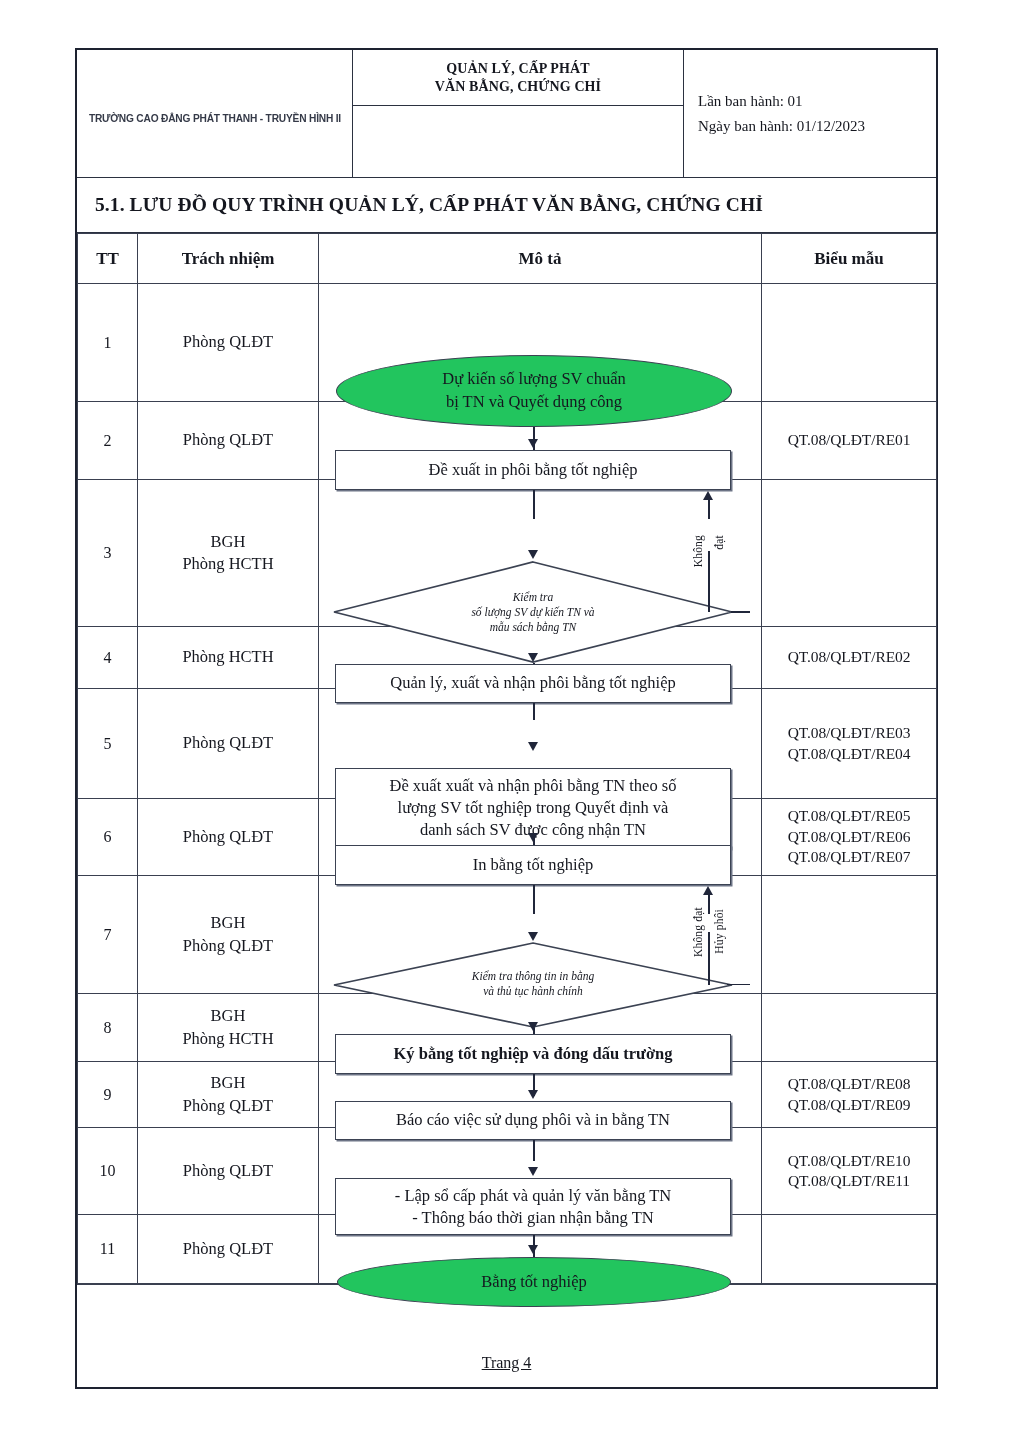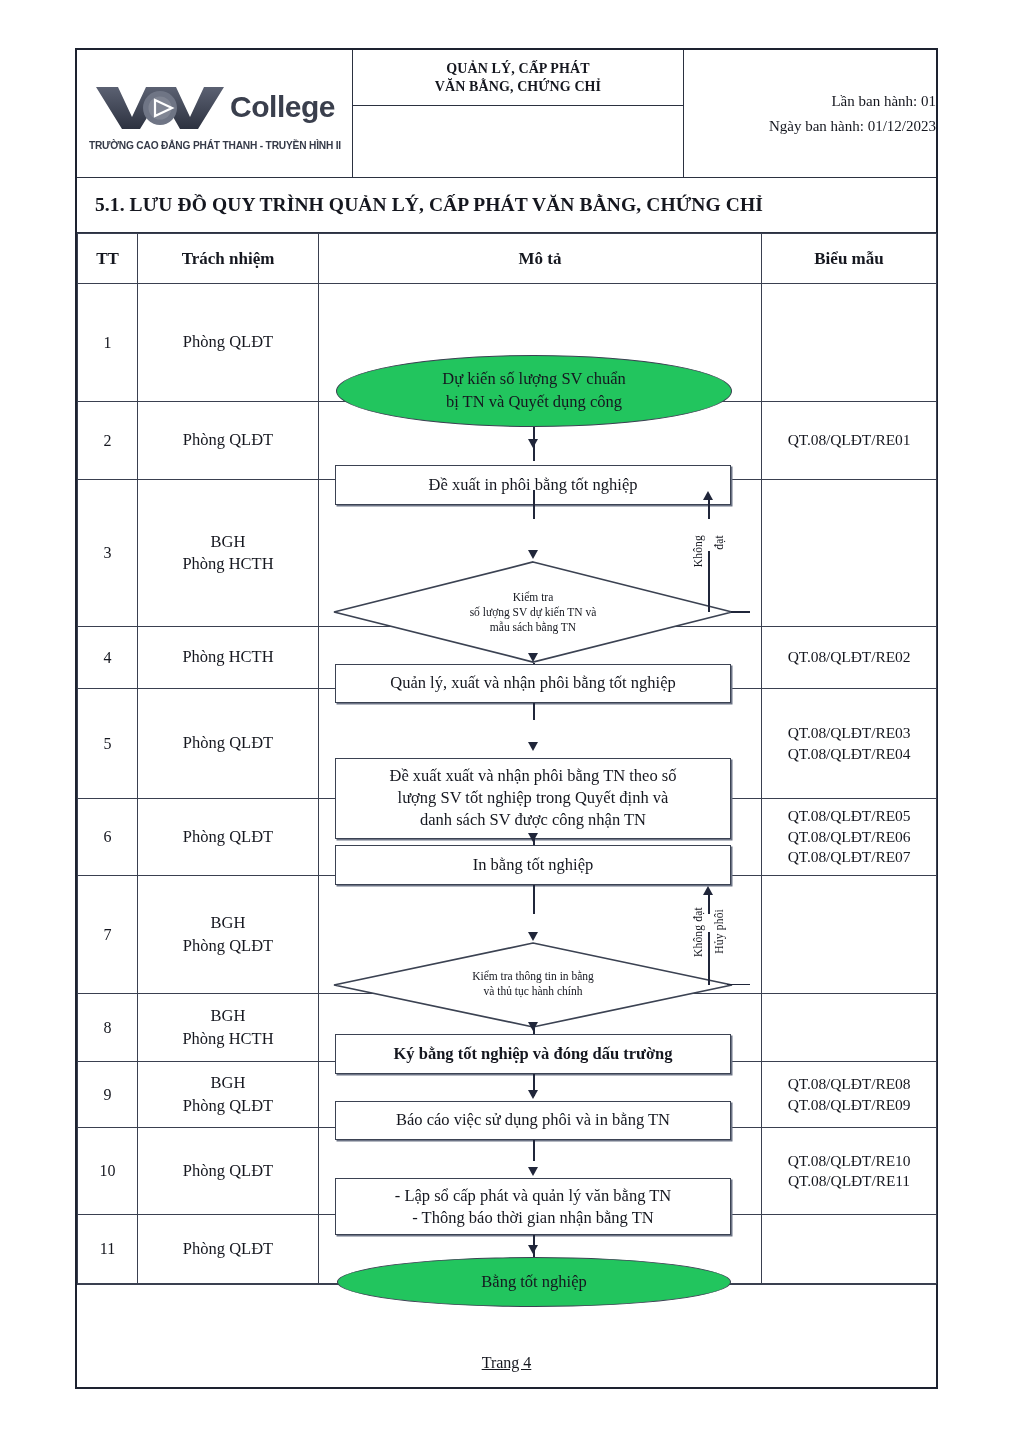--- a/index.html
+++ b/index.html
@@ -105,21 +105,20 @@
   }
   .hd-right {
     width: 252px;
     box-sizing: border-box;
     display: flex;
     flex-direction: column;
     justify-content: center;
     padding-left: 14px;
     font-size: 15px;
     line-height: 1.62;
-    align-items: flex-end;
   }
 
   
   .sec-title {
     height: 55px;
     border-bottom: 1.5px solid #2b3140;
     box-sizing: border-box;
     display: flex;
     align-items: center;
     padding-left: 18px;
@@ -200,20 +199,21 @@
     text-align: center;
     font-size: 16.5px;
     line-height: 1.35;
     background: #22c55e;
   }
   .shape-diamond {
     position: absolute;
     display: flex;
     align-items: center;
     justify-content: flex-start;
+    font-style: italic;
   }
   .diamond-label {
     position: absolute;
     text-align: center;
     font-size: 11.5px;
     line-height: 1.32;
     width: 230px;
     left: 50%;
     transform: translateX(-50%);
   }
@@ -267,36 +267,20 @@
   }
 </style>
 </head>
 <body>
 
 <div class="page">
 
   <div class="header">
 
     <div class="hd-logo">
-      <div class="logo-row">
-        <svg class="logo-mark" width="132" height="48" viewBox="0 0 132 48">
-          <defs>
-            <linearGradient id="gv" x1="0" y1="0" x2="0" y2="1">
-              <stop offset="0" stop-color="#5b6172"></stop>
-              <stop offset="1" stop-color="#2d3240"></stop>
-            </linearGradient>
-          </defs>
-          <path d="M2 4 L24 4 L38 34 L52 4 L72 4 L46 46 L28 46 Z" fill="url(#gv)"></path>
-          <path d="M62 4 L82 4 L96 34 L110 4 L130 4 L104 46 L86 46 Z" fill="url(#gv)"></path>
-          <circle cx="66" cy="25" r="17" fill="#6f7585"></circle>
-          <circle cx="66" cy="25" r="11.5" fill="#ffffff" opacity="0.12"></circle>
-          <path d="M61 17 L78 25 L61 33 Z" fill="none" stroke="#ffffff" stroke-width="2.2"></path>
-        </svg>
-        <span class="logo-word">College</span>
-      </div>
       <div class="logo-sub">TRƯỜNG CAO ĐẲNG PHÁT THANH - TRUYỀN HÌNH II</div>
     </div>
 
     <div class="hd-mid">
       <div class="hd-mid-top">
         <span>QUẢN LÝ, CẤP PHÁT</span>
         <span>VĂN BẰNG, CHỨNG CHỈ</span>
       </div>
     </div>
 
@@ -341,21 +325,21 @@
         </td>
         <td class="form"></td>
       </tr>
 
       <tr style="height:78px">
         <td class="tt">2</td>
         <td class="resp">Phòng QLĐT</td>
         <td class="desc">
           <div class="desc-inner">
             <div class="arrow-down" style="left:209px; top:-2px;"></div>
-            <div class="shape-box" style="left:16px; top:24px; width:396px; height:40px;">
+            <div class="shape-box" style="left:16px; top:9px; width:396px; height:40px;">
               <span>Đề xuất in phôi bằng tốt nghiệp</span>
             </div>
             <div class="conn conn-v" style="left:214px; top:49px; height:29px;"></div>
 
             <div class="arrow-up" style="left:384px; top:50px;"></div>
             <div class="conn conn-v" style="left:389px; top:59px; height:19px;"></div>
           </div>
         </td>
         <td class="form">QT.08/QLĐT/RE01</td>
       </tr>
@@ -406,21 +390,21 @@
         </td>
         <td class="form">QT.08/QLĐT/RE02</td>
       </tr>
 
       <tr style="height:110px">
         <td class="tt">5</td>
         <td class="resp">Phòng QLĐT</td>
         <td class="desc">
           <div class="desc-inner">
             <div class="arrow-down" style="left:209px; top:-2px;"></div>
-            <div class="shape-box" style="left:16px; top:14px; width:396px; height:81px;">
+            <div class="shape-box" style="left:16px; top:24px; width:396px; height:81px;">
               <div>
                 <div>Đề xuất xuất và nhận phôi bằng TN theo số</div>
                 <div>lượng SV tốt nghiệp trong Quyết định và</div>
                 <div>danh sách SV được công nhận TN</div>
               </div>
             </div>
             <div class="conn conn-v" style="left:214px; top:89px; height:21px;"></div>
           </div>
         </td>
         <td class="form">

